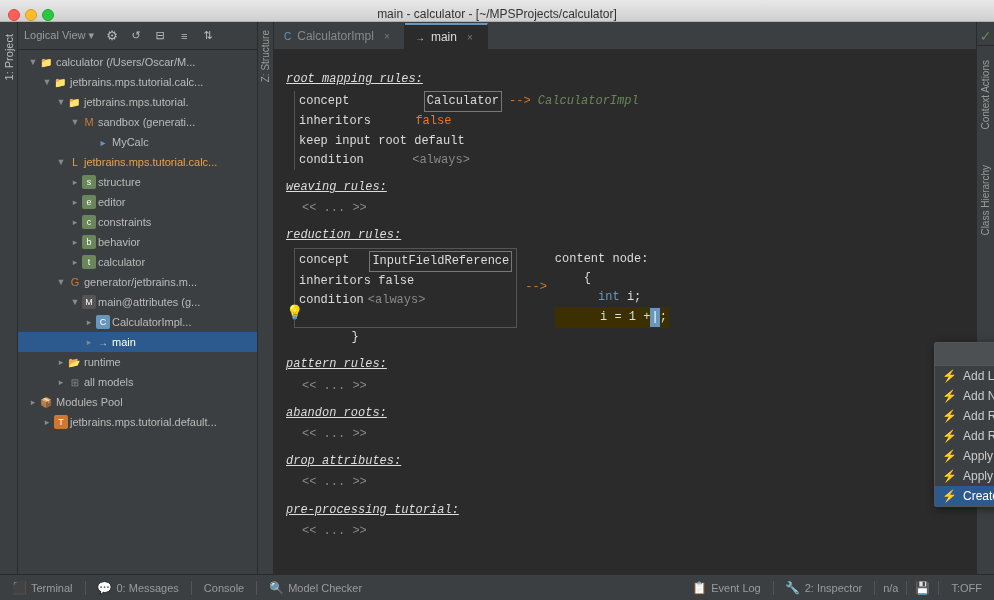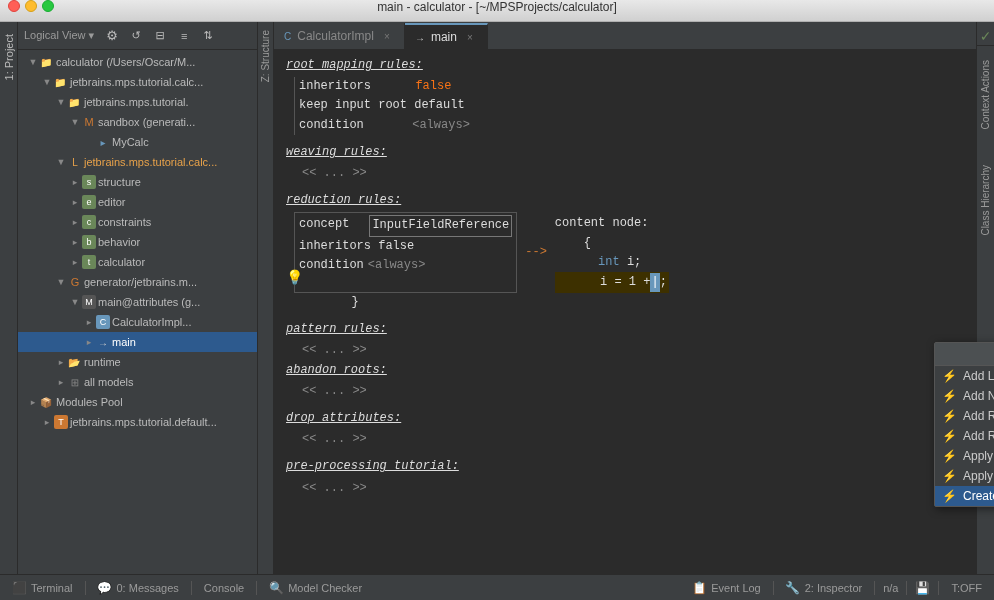--- a/index.html
+++ b/index.html
@@ -11,21 +11,21 @@
       background: #3c3f41;
       overflow: hidden;
       position: relative;
     }
 
     
     .titlebar {
       height: 22px;
       background: linear-gradient(to bottom, #e8e8e8, #d0d0d0);
       display: flex;
-      align-items: flex-start;
+      align-items: flex-end;
       padding: 0 8px;
       border-bottom: 1px solid #b0b0b0;
       position: relative;
     }
     .traffic-lights {
       display: flex;
       gap: 5px;
       margin-right: 10px;
     }
     .traffic-light {
@@ -206,21 +206,21 @@
       justify-content: center;
       border-radius: 2px;
     }
 
     
     .code-editor {
       flex: 1;
       background: #2b2b2b;
       overflow: auto;
       position: relative;
-      padding: 6px 12px;
+      padding: 20px 12px;
       font-family: 'Menlo', 'Monaco', 'Courier New', monospace;
       font-size: 12px;
       line-height: 1.6;
       color: #ddd;
     }
     .code-line {
       display: flex;
       align-items: flex-start;
       min-height: 18px;
     }
@@ -498,20 +498,30 @@
 
     <div class="code-editor">
 
       <div style="margin-bottom:8px">
         <div class="code-line">
           <div class="code-content">
             <span class="kw-underline" style="font-style:italic;text-decoration:underline;color:#ddd">root mapping rules:</span>
           </div>
         </div>
         <div style="margin-left:8px;margin-top:2px;border-left:1px solid #555;padding-left:4px">
+          <div class="code-line">
+            <div class="code-content">
+              <span style="color:#ddd">concept</span>
+              <span style="display:inline-block;width:60px"></span>
+              <span class="code-box" style="color:#ddd;border-color:#777">Calculator</span>
+              <span style="color:#ddd">  </span>
+              <span style="color:#cc7832"> --&gt; </span>
+              <span style="color:#6a8759;font-style:italic">CalculatorImpl</span>
+            </div>
+          </div>
           <div class="code-line">
             <div class="code-content">
               <span style="color:#ddd">inheritors</span>
               <span style="display:inline-block;width:30px"></span>
               <span style="color:#f97316">false</span>
             </div>
           </div>
           <div class="code-line">
             <div class="code-content">
               <span style="color:#ddd">keep input root default</span>
@@ -582,21 +592,21 @@
             </div>
           </div>
         </div>
         <div style="margin-left:8px">
           <span style="color:#ddd">&nbsp;&nbsp;&nbsp;&nbsp;&nbsp;&nbsp;&nbsp;&nbsp;}</span>
         </div>
 
         <div class="bulb-icon" style="position:absolute;left:0;top:76px">💡</div>
       </div>
 
-      <div style="margin-bottom:0">
+      <div style="margin-bottom:8px">
         <div class="code-line">
           <div class="code-content">
             <span class="kw-underline" style="font-style:italic;text-decoration:underline;color:#ddd">pattern rules:</span>
           </div>
         </div>
         <div style="margin-left:16px;margin-top:2px">
           <div class="code-line">
               <span style="color:#888">&lt;&lt; ... &gt;&gt;</span>
             </div>
         </div>

